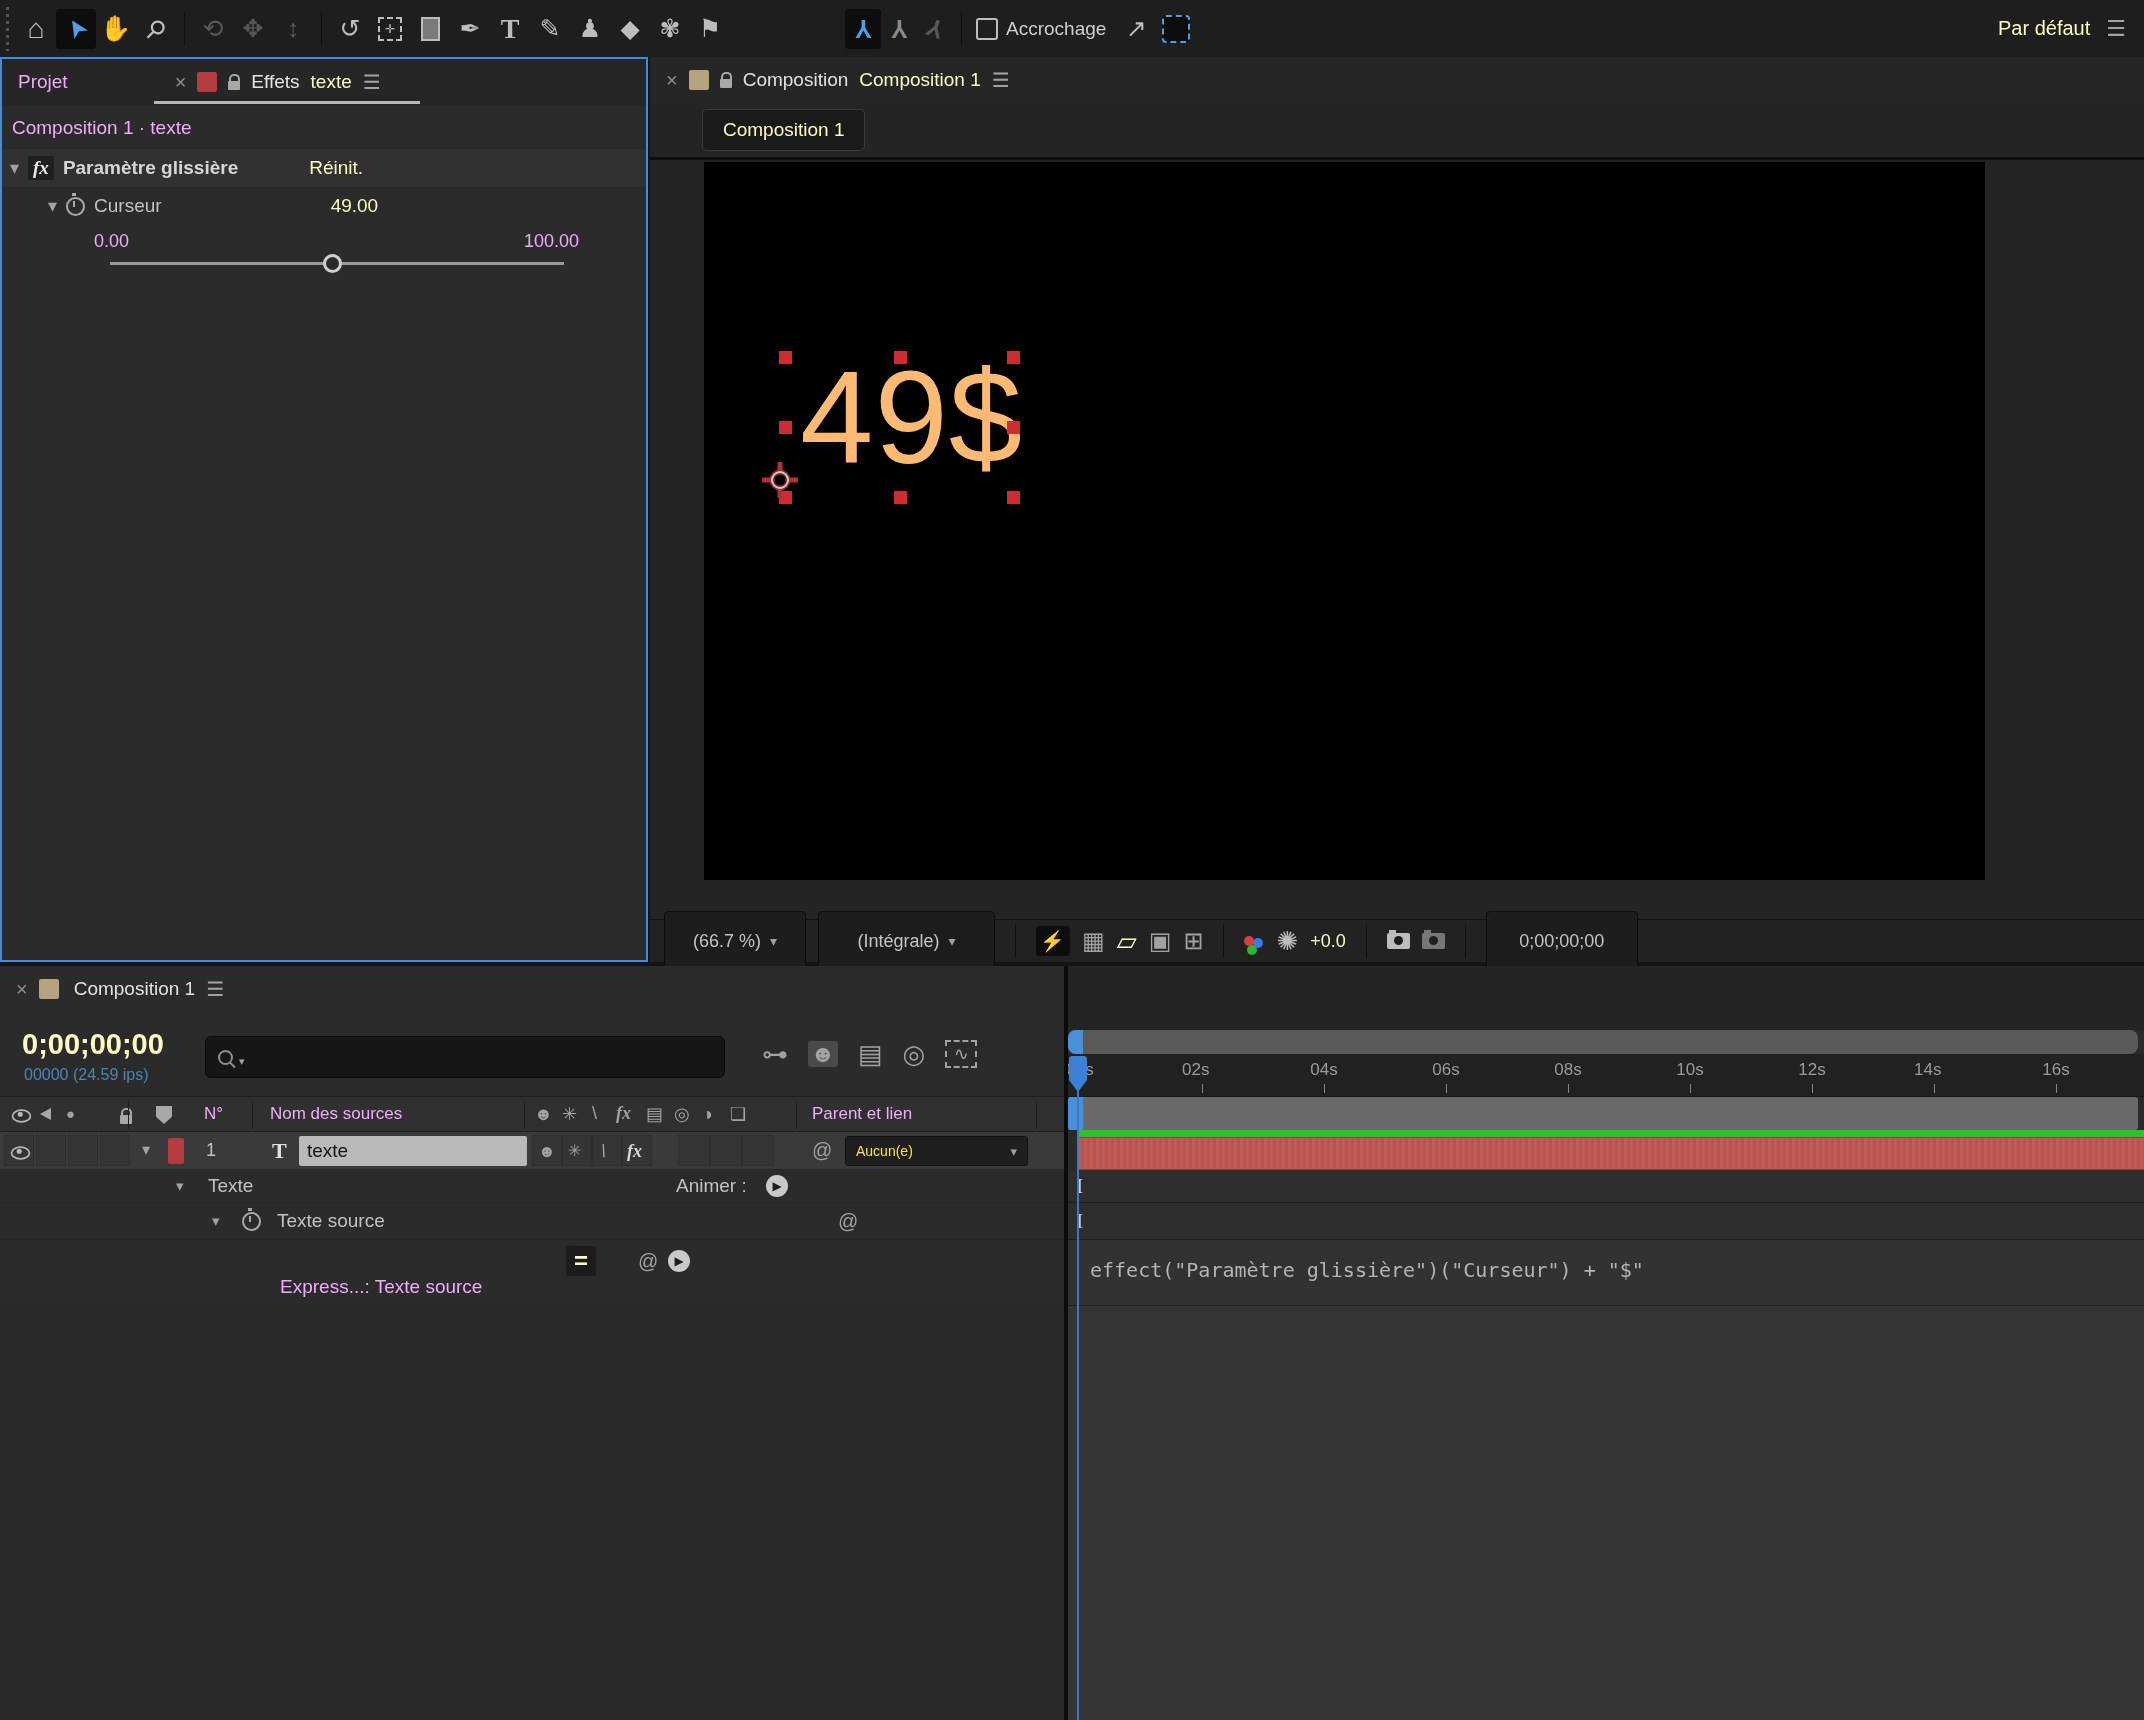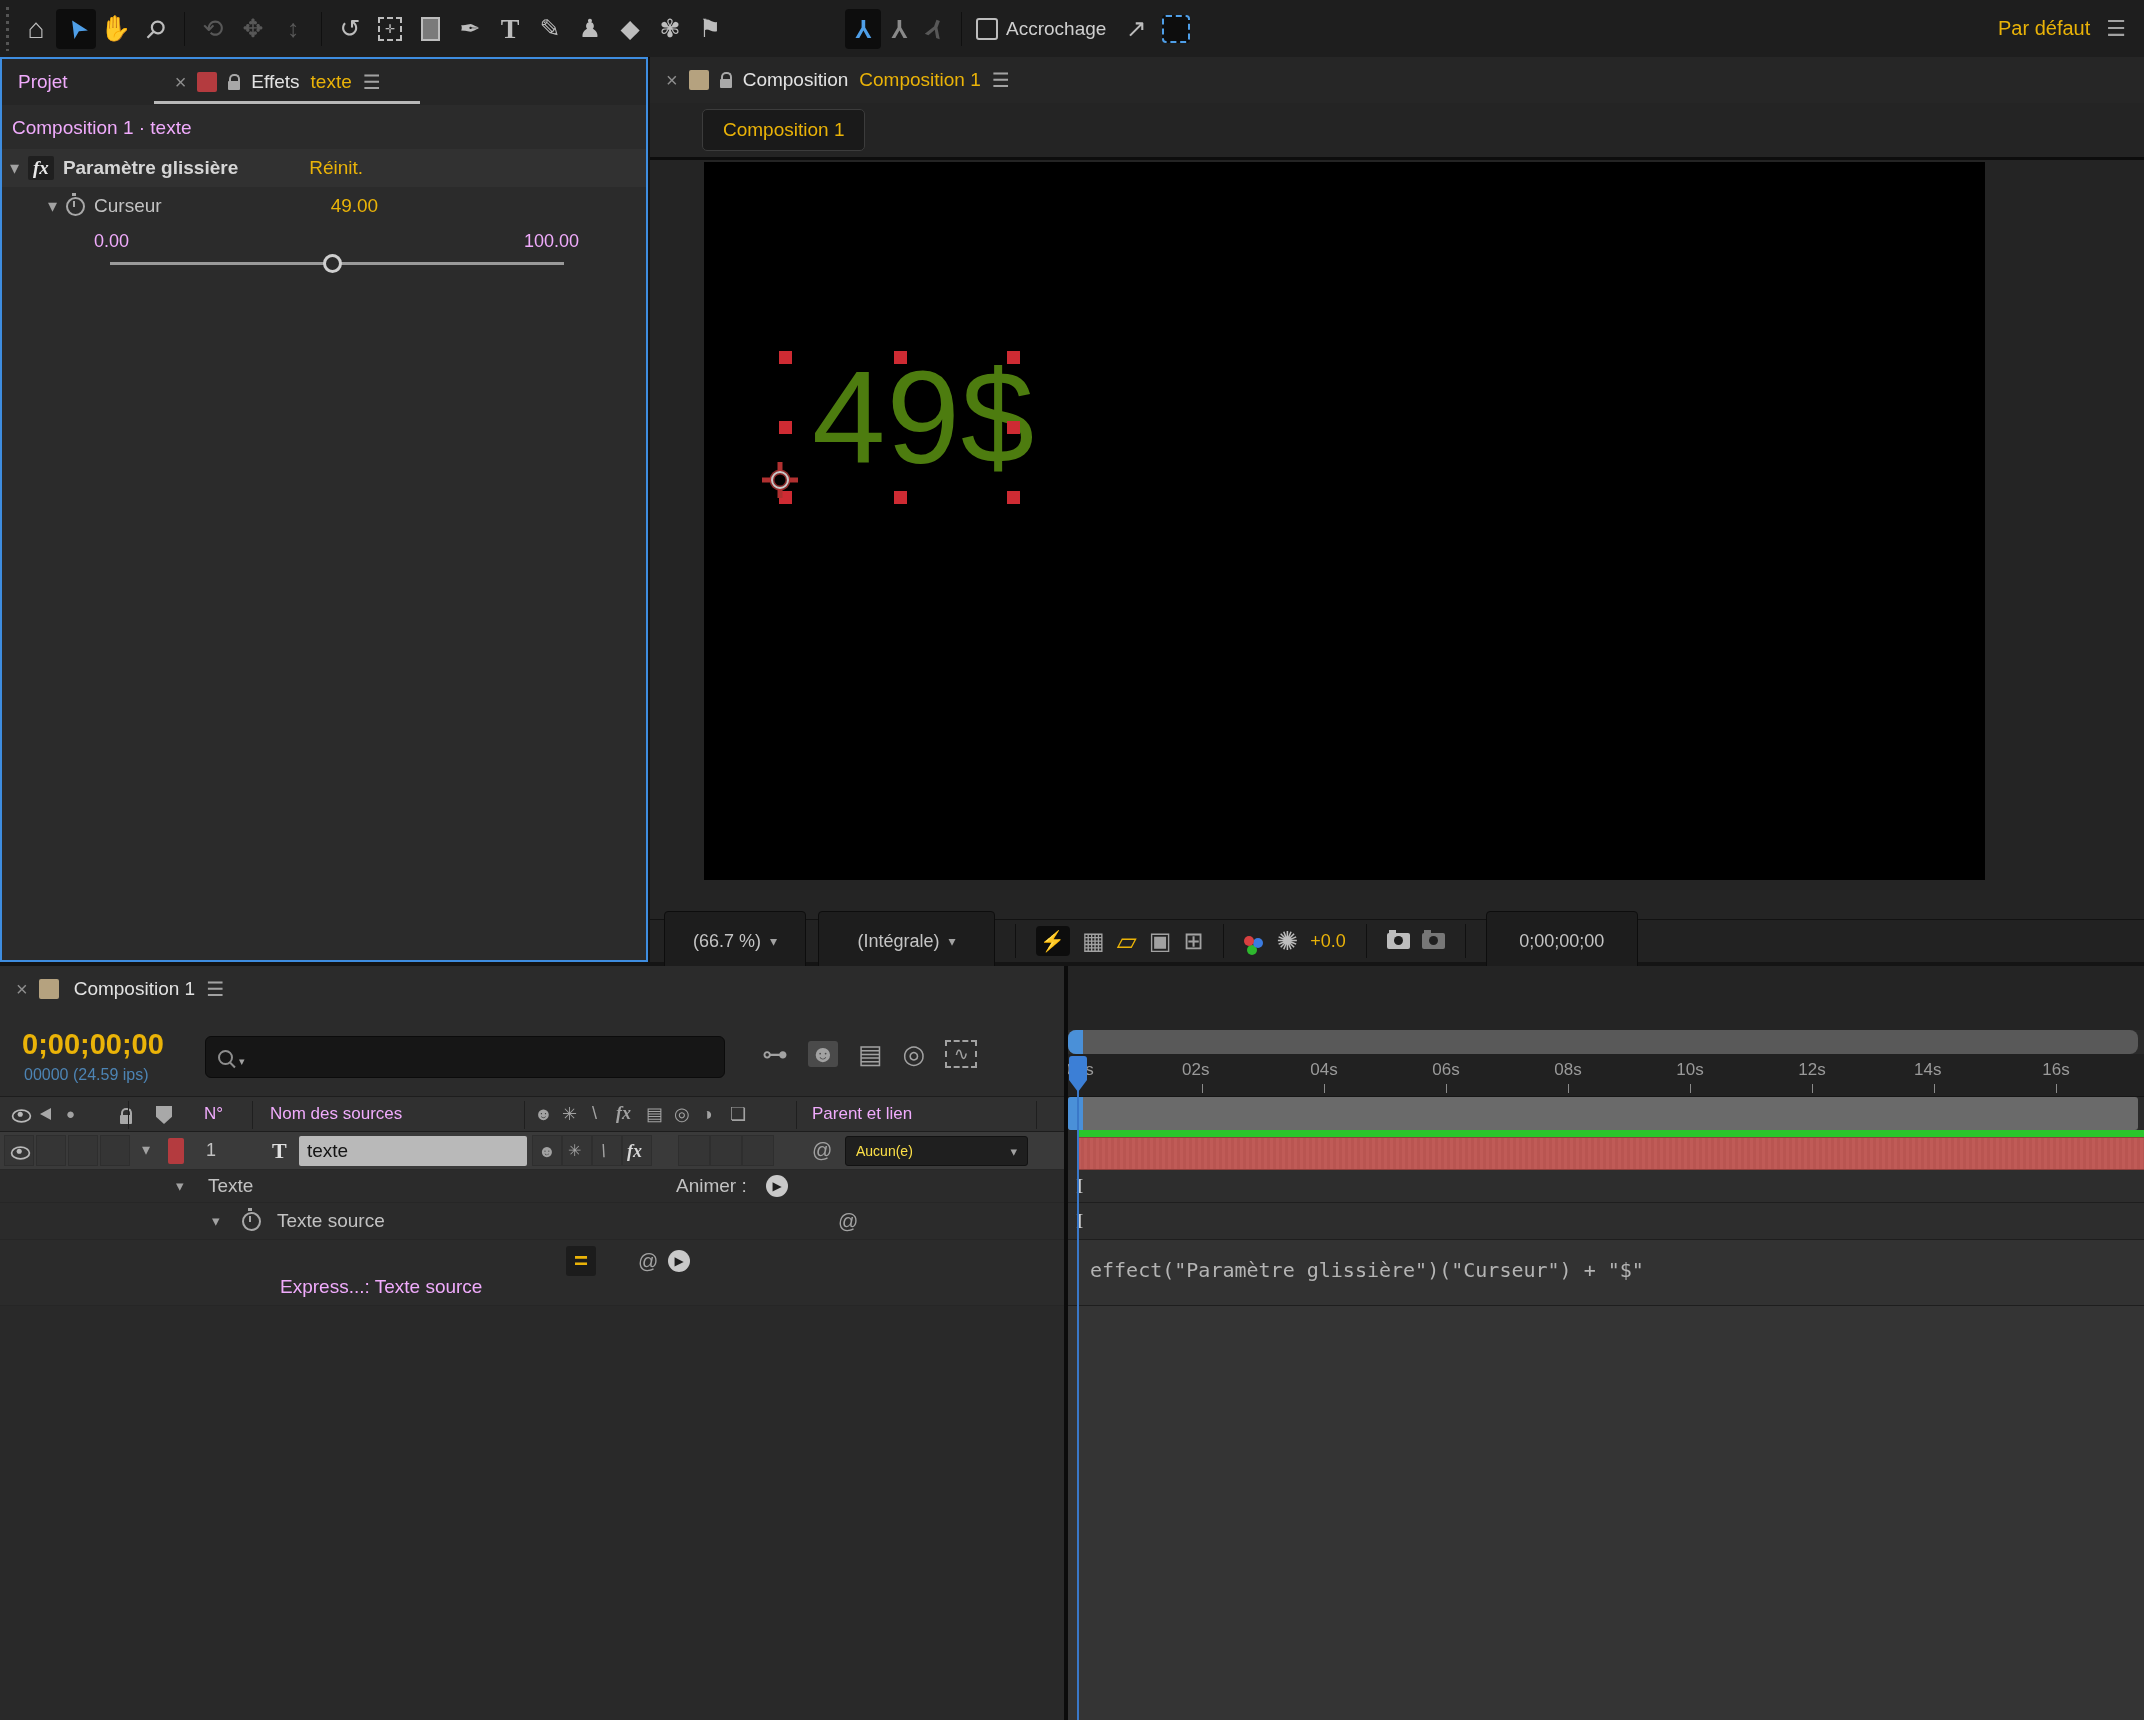--- a/index.html
+++ b/index.html
@@ -2,21 +2,21 @@
 <html><head>
 <meta charset="utf-8">
 <style>
   html,body{margin:0;padding:0;background:#0e0e0e}
   .app{position:relative;width:2144px;height:1720px;background:#141414;
        font-family:"Liberation Sans",sans-serif;color:#c8c8c8;font-size:18px;overflow:hidden}
   .abs{position:absolute}
   .flex{display:flex;align-items:center}
   .ic{display:inline-flex;align-items:center;justify-content:center;line-height:1;color:#a2a2a2}
   .dim{color:#f0abfc}
-  .accent{color:#eab308}
+  .accent{color:#fef9c3}
   
   .toolbar{position:absolute;left:0;top:0;width:2144px;height:57px;background:#1e1e1e;border-bottom:1px solid #0c0c0c;display:flex;align-items:center}
   .grip{width:14px;height:44px;margin-left:2px;background:repeating-linear-gradient(#555 0 3px,transparent 3px 7px);background-size:3px 100%;background-repeat:repeat-y;background-position:4px 0}
   .tool{width:40px;height:40px;border-radius:4px;font-size:25px;color:#bdbdbd;display:inline-flex;align-items:center;justify-content:center}
   .tool.active{background:#0d0d0d;color:#4f9fe8}
   .tool.dis{color:#585858}
   .vsep{width:1px;height:34px;background:#101010;margin:0 8px}
   
   .dd{background:#1d1d1d;border:1px solid #0d0d0d;border-radius:4px;height:30px;display:inline-flex;align-items:center;justify-content:center;gap:9px;color:#c4c4c4;padding:14px 10px}
   .cb{width:18px;height:18px;border:2px solid #bdbdbd;border-radius:3px}
@@ -147,21 +147,21 @@
       <span class="accent">Composition 1</span>
       <span class="ic" style="font-size:20px">☰</span>
     </div>
 
     <div class="abs flex" style="left:52px;top:52px;height:40px;padding:0 20px;background:#1a1a1a;border:1px solid #3c3c3c;border-radius:5px">
       <span class="accent" style="font-size:19px">Composition 1</span>
     </div>
     <div class="abs" style="left:0;top:100px;width:1494px;height:3px;background:#0d0d0d"></div>
 
     <div class="abs" style="left:54px;top:105px;width:1281px;height:718px;background:#000">
-      <div class="abs" style="left:108px;top:190px;font-size:132px;line-height:1;color:#4d7c0f;letter-spacing:1px">49$</div>
+      <div class="abs" style="left:96px;top:190px;font-size:132px;line-height:1;color:#fdba74;letter-spacing:1px">49$</div>
 
       <span class="abs" style="left:75px; top:189px;width:13px;height:13px;background:#ce2b33"></span>
       <span class="abs" style="left:190px;top:189px;width:13px;height:13px;background:#ce2b33"></span>
       <span class="abs" style="left:303px;top:189px;width:13px;height:13px;background:#ce2b33"></span>
       <span class="abs" style="left:75px; top:259px;width:13px;height:13px;background:#ce2b33"></span>
       <span class="abs" style="left:303px;top:259px;width:13px;height:13px;background:#ce2b33"></span>
       <span class="abs" style="left:75px; top:329px;width:13px;height:13px;background:#ce2b33"></span>
       <span class="abs" style="left:190px;top:329px;width:13px;height:13px;background:#ce2b33"></span>
       <span class="abs" style="left:303px;top:329px;width:13px;height:13px;background:#ce2b33"></span>
 

